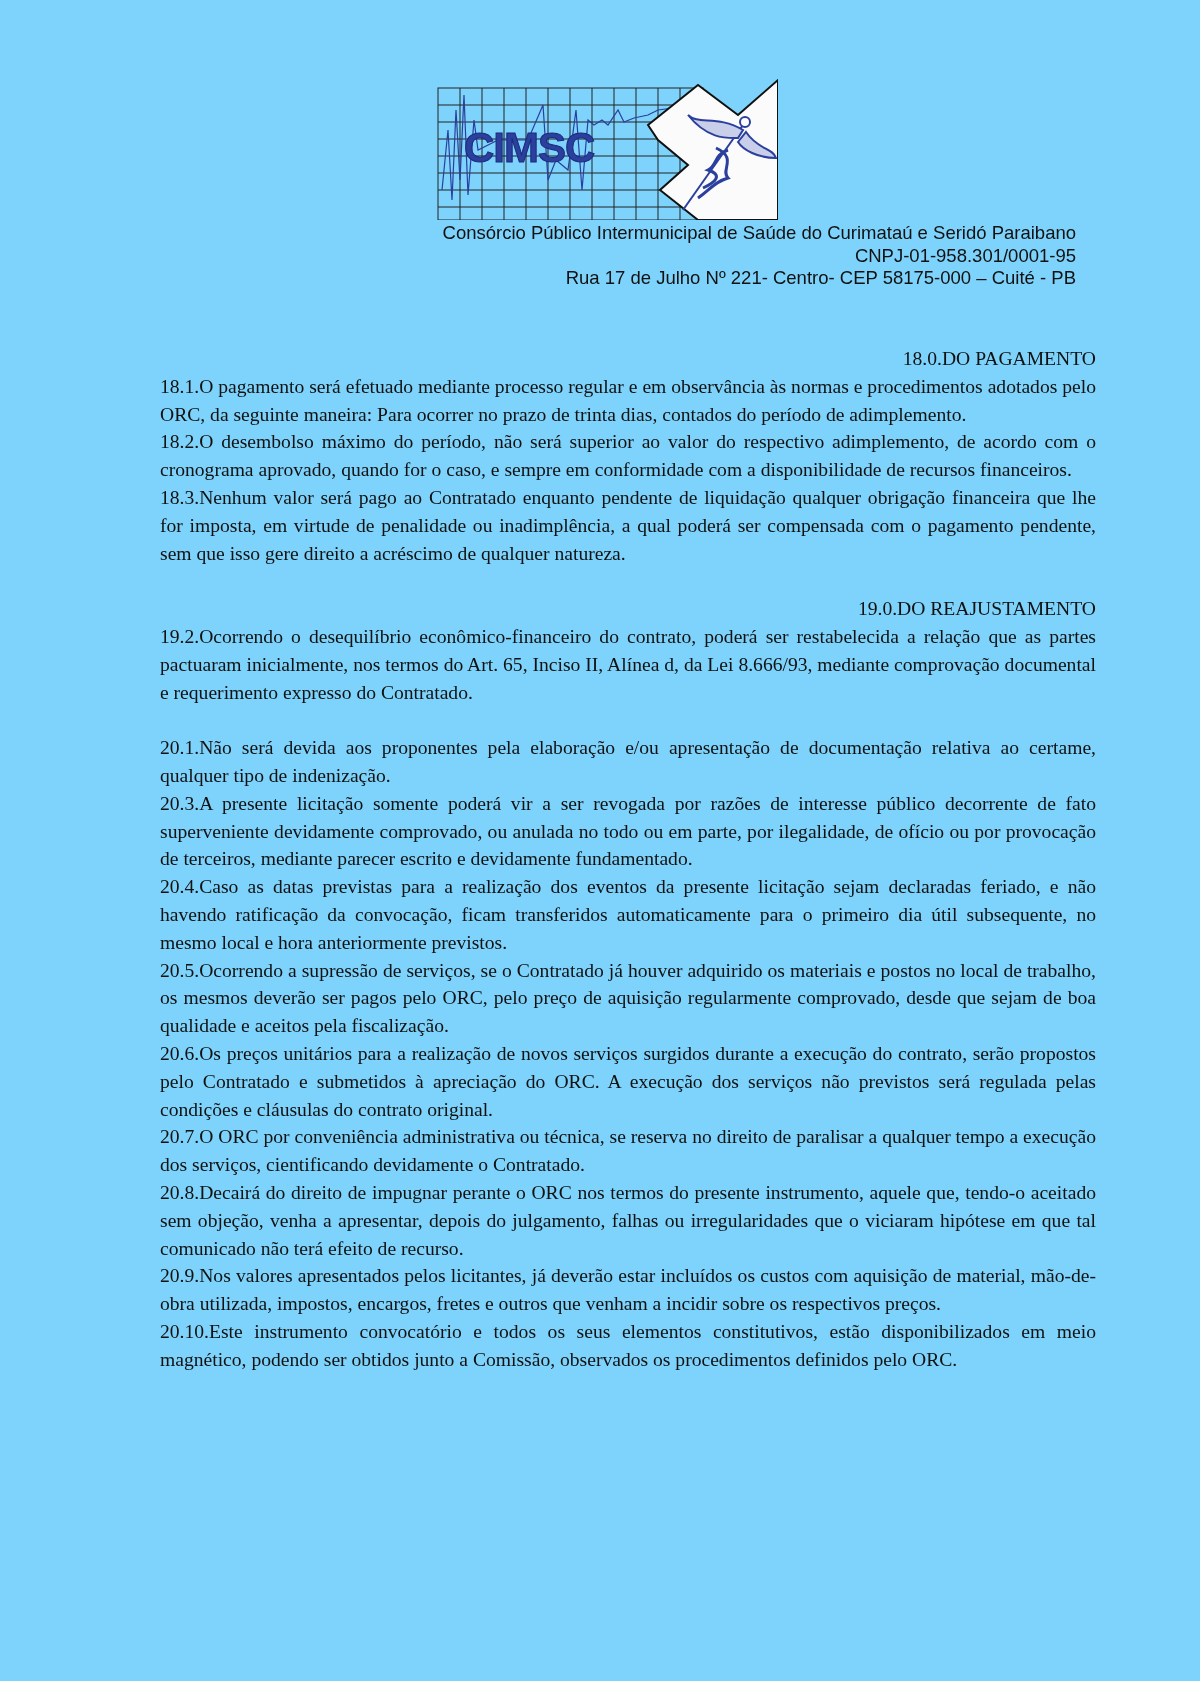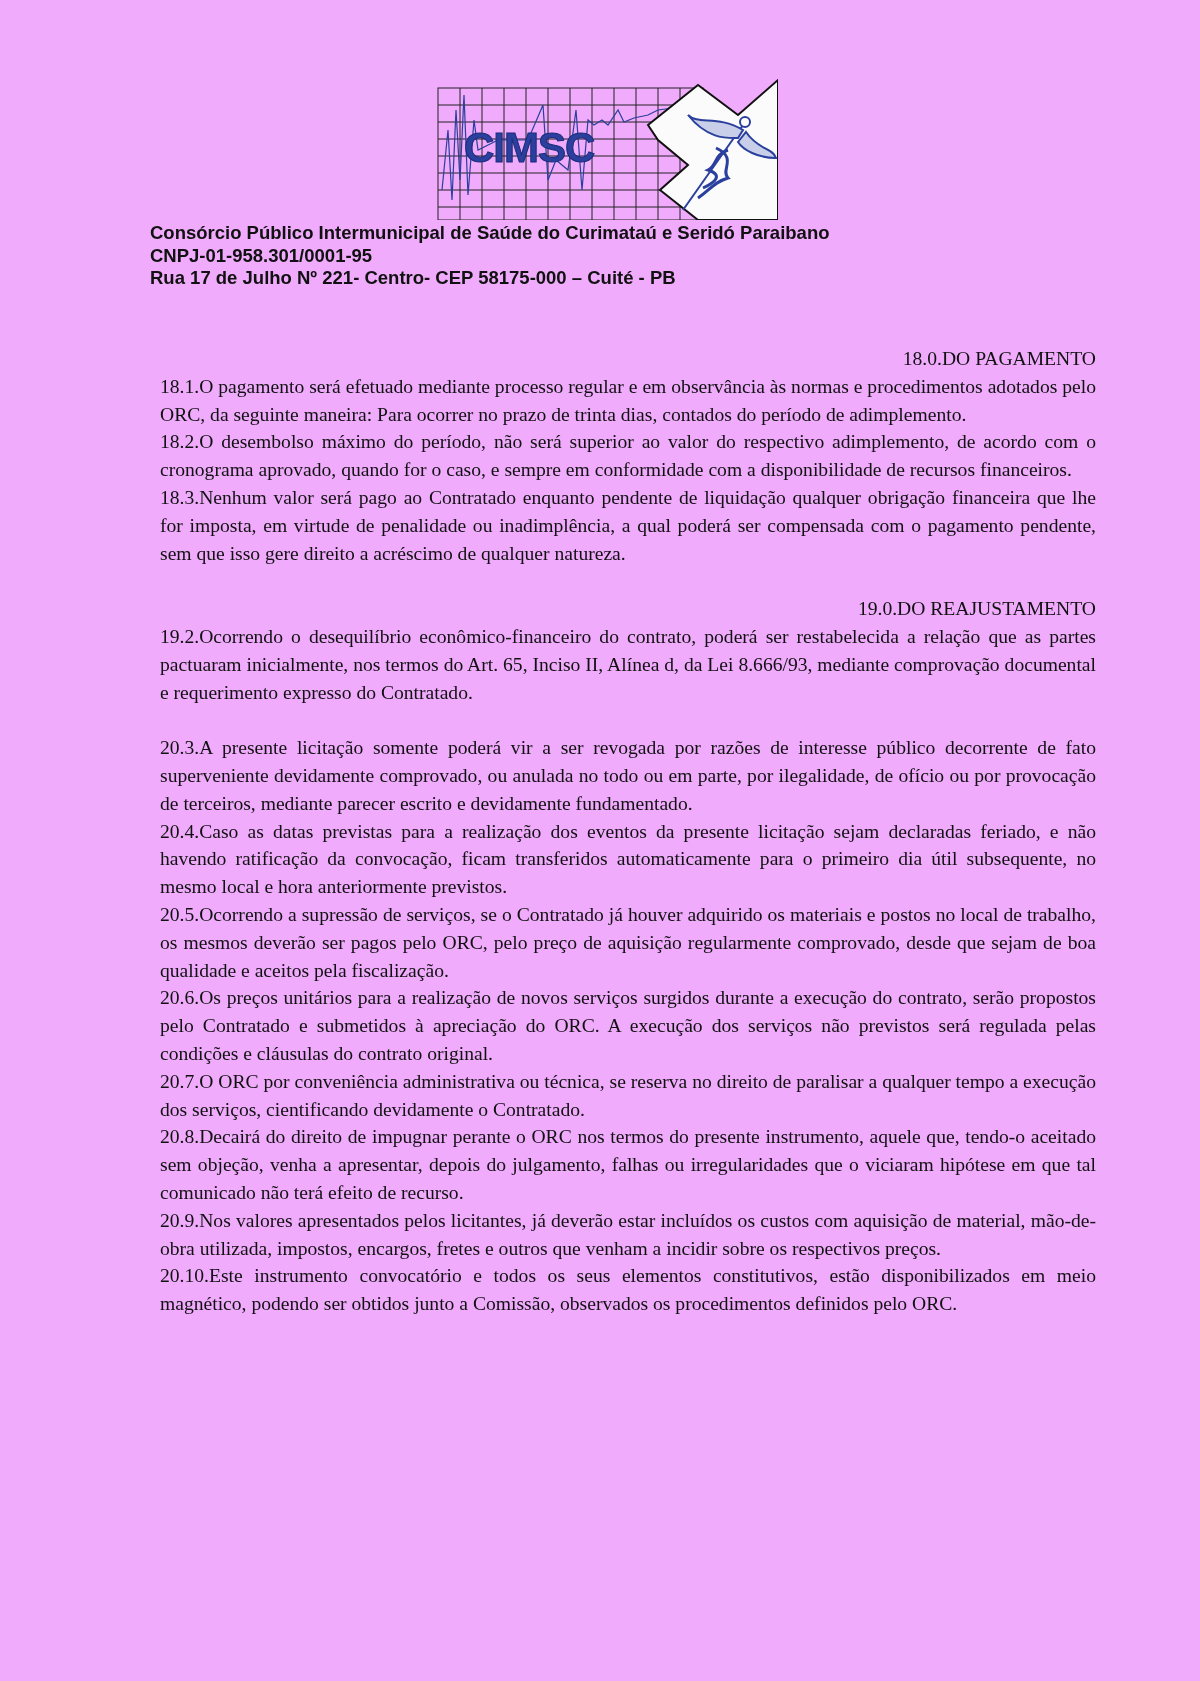--- a/index.html
+++ b/index.html
@@ -1,22 +1,22 @@
 <!DOCTYPE html>
 <html><head>
 <meta charset="utf-8">
 <style>
   html, body { margin: 0; padding: 0; background: #ffffff; }
   body { width: 1200px; height: 1681px; position: relative; overflow: hidden; }
-  .page { position: absolute; left: 0; top: 0; width: 1200px; height: 1681px; background: #f0abfc; }
+  .page { position: absolute; left: 0; top: 0; width: 1200px; height: 1681px; background: #7dd3fc; }
 
   .logo { position: absolute; left: 398px; top: 70px; width: 380px; height: 150px; }
 
-  .letterhead { position: absolute; left: 150px; top: 222px; width: 940px; text-align: left;
-    font-family: "Liberation Sans", sans-serif; font-weight: bold; color: #111; font-size: 18.5px; line-height: 22.5px; }
+  .letterhead { position: absolute; left: 136px; top: 222px; width: 940px; text-align: right;
+    font-family: "Liberation Sans", sans-serif; font-weight: normal; color: #111; font-size: 18.5px; line-height: 22.5px; }
   .letterhead .line { white-space: nowrap; }
   .letterhead a { color: #1a1aff; text-decoration: underline; }
 
   .body { position: absolute; left: 160px; top: 345px; width: 936px;
     font-family: "Liberation Serif", serif; font-size: 19.6px; line-height: 27.8px; color: #111; }
   .body p { margin: 0; text-align: justify; }
   .body .heading { text-align: right; }
   .body .gap { height: 27.8px; }
 </style>
 </head>
@@ -76,20 +76,21 @@
     <p class="heading">18.0.DO PAGAMENTO</p>
     <p>18.1.O pagamento será efetuado mediante processo regular e em observância às normas e procedimentos adotados pelo ORC, da seguinte maneira: Para ocorrer no prazo de trinta dias, contados do período de adimplemento.</p>
     <p>18.2.O desembolso máximo do período, não será superior ao valor do respectivo adimplemento, de acordo com o cronograma aprovado, quando for o caso, e sempre em conformidade com a disponibilidade de recursos financeiros.</p>
     <p>18.3.Nenhum valor será pago ao Contratado enquanto pendente de liquidação qualquer obrigação financeira que lhe for imposta, em virtude de penalidade ou inadimplência, a qual poderá ser compensada com o pagamento pendente, sem que isso gere direito a acréscimo de qualquer natureza.</p>
     <div class="gap"></div>
 
     <p class="heading">19.0.DO REAJUSTAMENTO</p>
     <p>19.2.Ocorrendo o desequilíbrio econômico-financeiro do contrato, poderá ser restabelecida a relação que as partes pactuaram inicialmente, nos termos do Art. 65, Inciso II, Alínea d, da Lei 8.666/93, mediante comprovação documental e requerimento expresso do Contratado.</p>
     <div class="gap"></div>
 
+    <p>20.1.Não será devida aos proponentes pela elaboração e/ou apresentação de documentação relativa ao certame, qualquer tipo de indenização.</p>
     <p>20.3.A presente licitação somente poderá vir a ser revogada por razões de interesse público decorrente de fato superveniente devidamente comprovado, ou anulada no todo ou em parte, por ilegalidade, de ofício ou por provocação de terceiros, mediante parecer escrito e devidamente fundamentado.</p>
     <p>20.4.Caso as datas previstas para a realização dos eventos da presente licitação sejam declaradas feriado, e não havendo ratificação da convocação, ficam transferidos automaticamente para o primeiro dia útil subsequente, no mesmo local e hora anteriormente previstos.</p>
     <p>20.5.Ocorrendo a supressão de serviços, se o Contratado já houver adquirido os materiais e postos no local de trabalho, os mesmos deverão ser pagos pelo ORC, pelo preço de aquisição regularmente comprovado, desde que sejam de boa qualidade e aceitos pela fiscalização.</p>
     <p>20.6.Os preços unitários para a realização de novos serviços surgidos durante a execução do contrato, serão propostos pelo Contratado e submetidos à apreciação do ORC. A execução dos serviços não previstos será regulada pelas condições e cláusulas do contrato original.</p>
     <p>20.7.O ORC por conveniência administrativa ou técnica, se reserva no direito de paralisar a qualquer tempo a execução dos serviços, cientificando devidamente o Contratado.</p>
     <p>20.8.Decairá do direito de impugnar perante o ORC nos termos do presente instrumento, aquele que, tendo-o aceitado sem objeção, venha a apresentar, depois do julgamento, falhas ou irregularidades que o viciaram hipótese em que tal comunicado não terá efeito de recurso.</p>
     <p>20.9.Nos valores apresentados pelos licitantes, já deverão estar incluídos os custos com aquisição de material, mão-de-obra utilizada, impostos, encargos, fretes e outros que venham a incidir sobre os respectivos preços.</p>
     <p>20.10.Este instrumento convocatório e todos os seus elementos constitutivos, estão disponibilizados em meio magnético, podendo ser obtidos junto a Comissão, observados os procedimentos definidos pelo ORC.</p>
   </div>
 </div>

